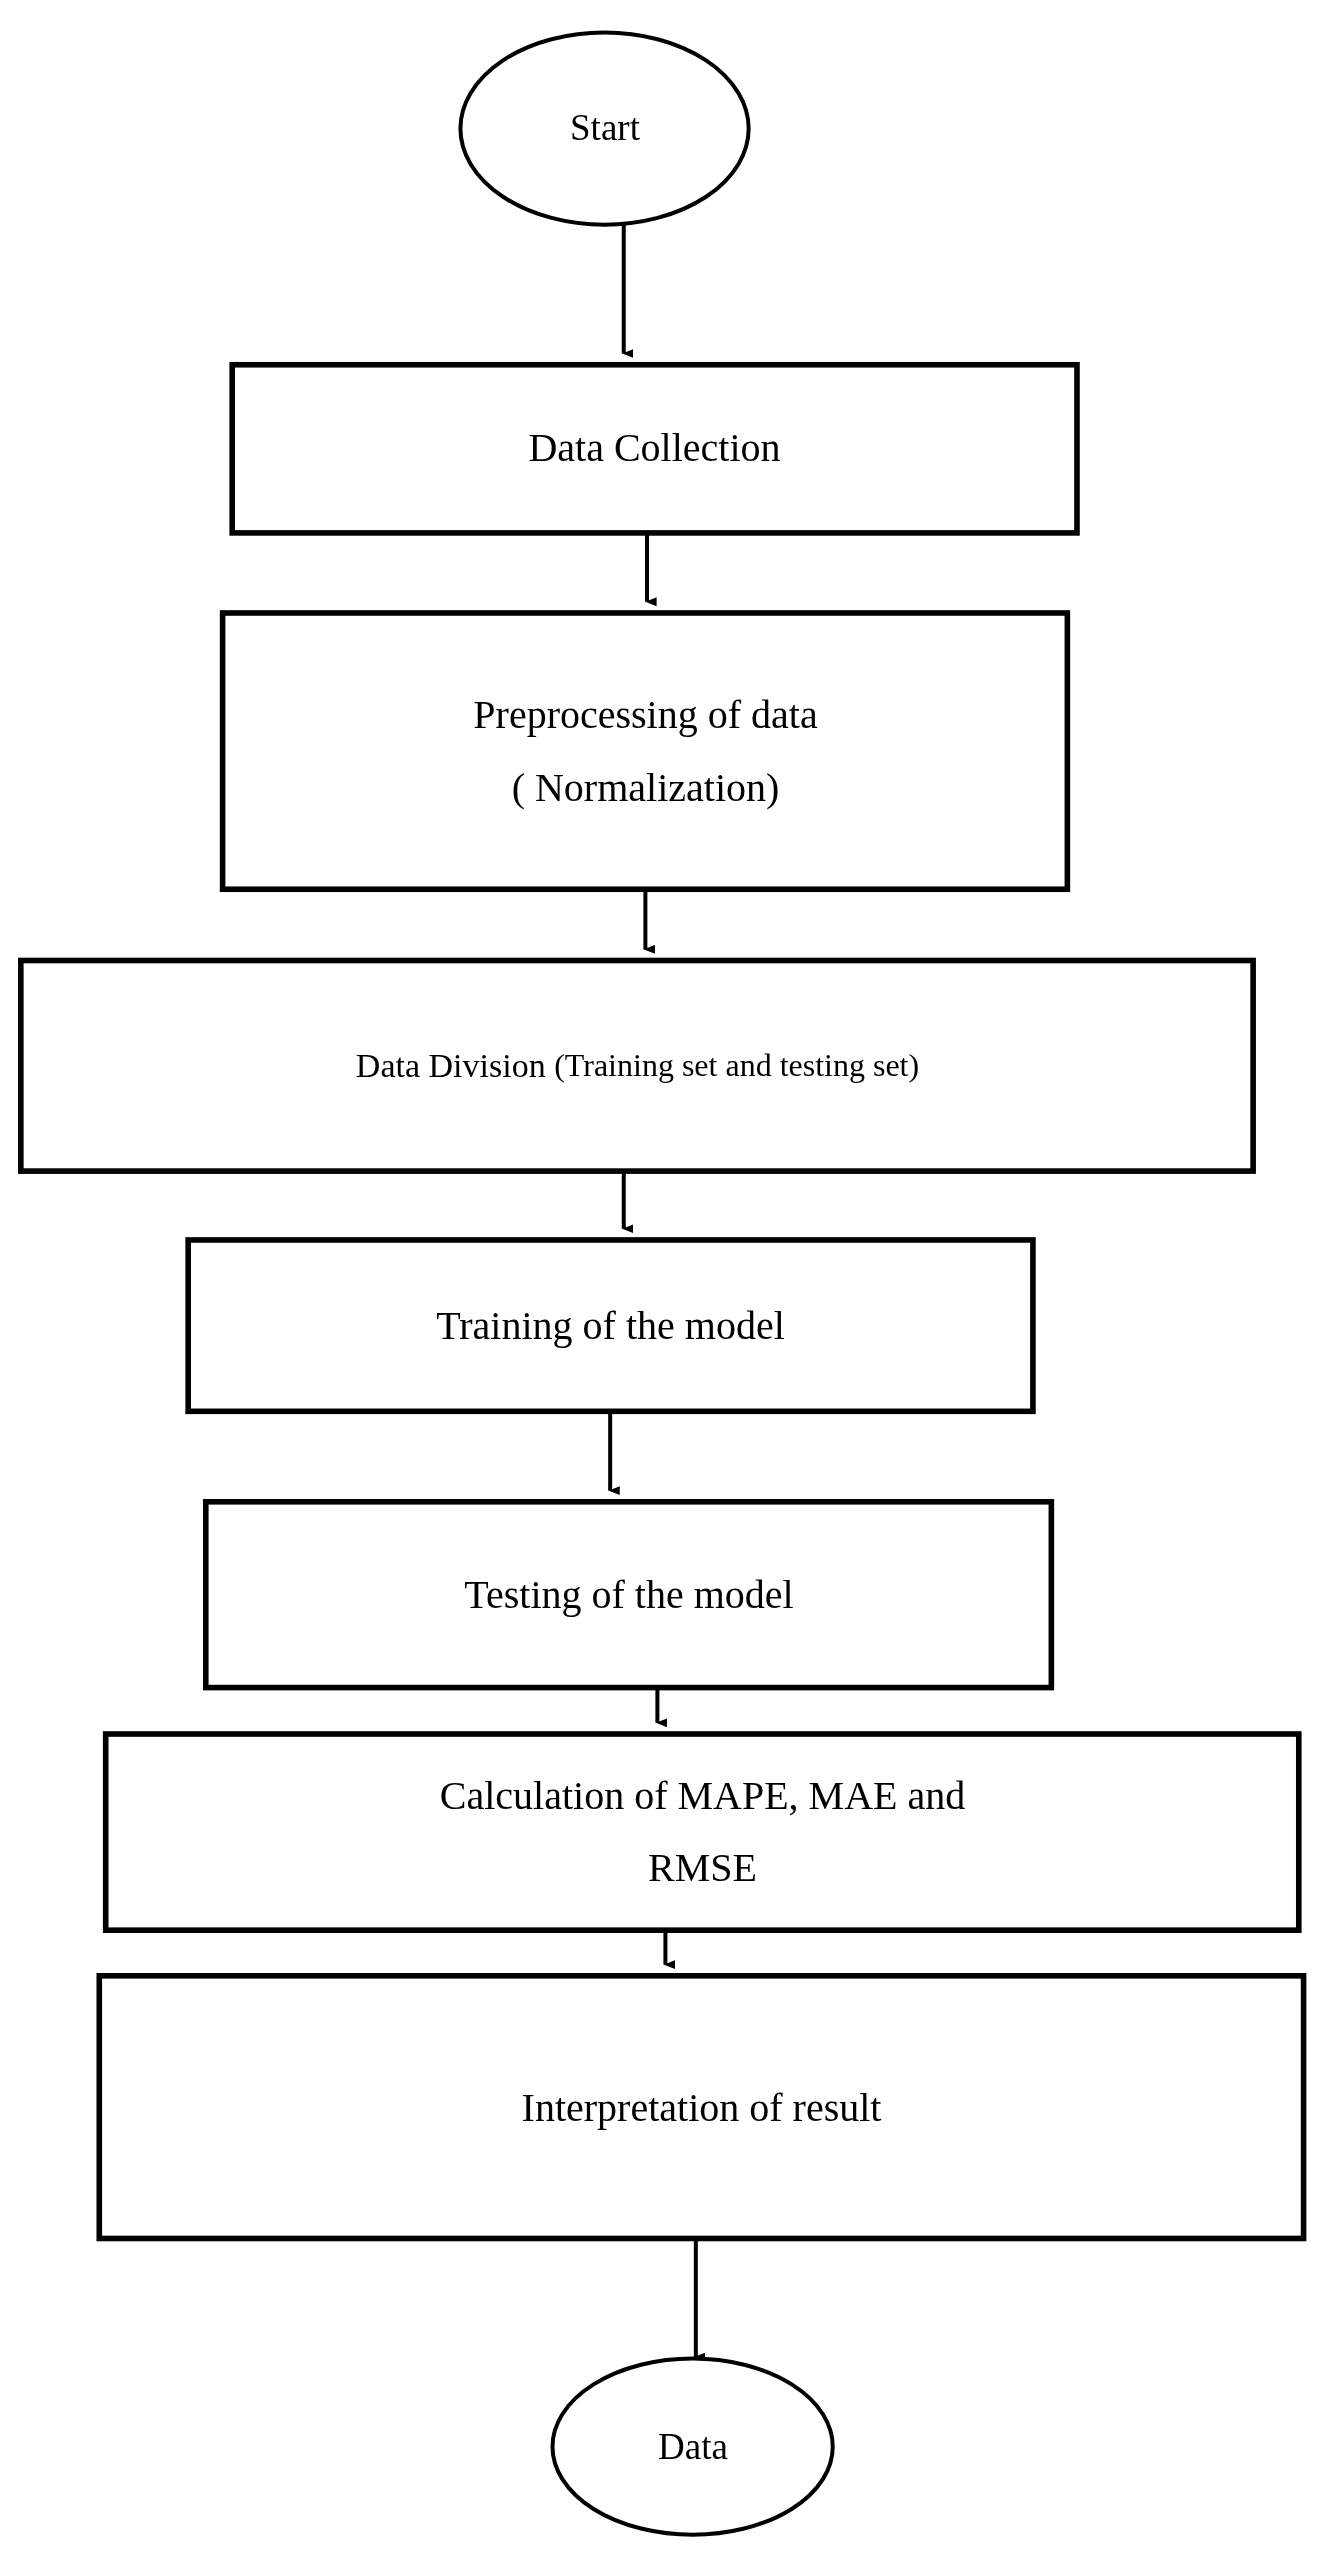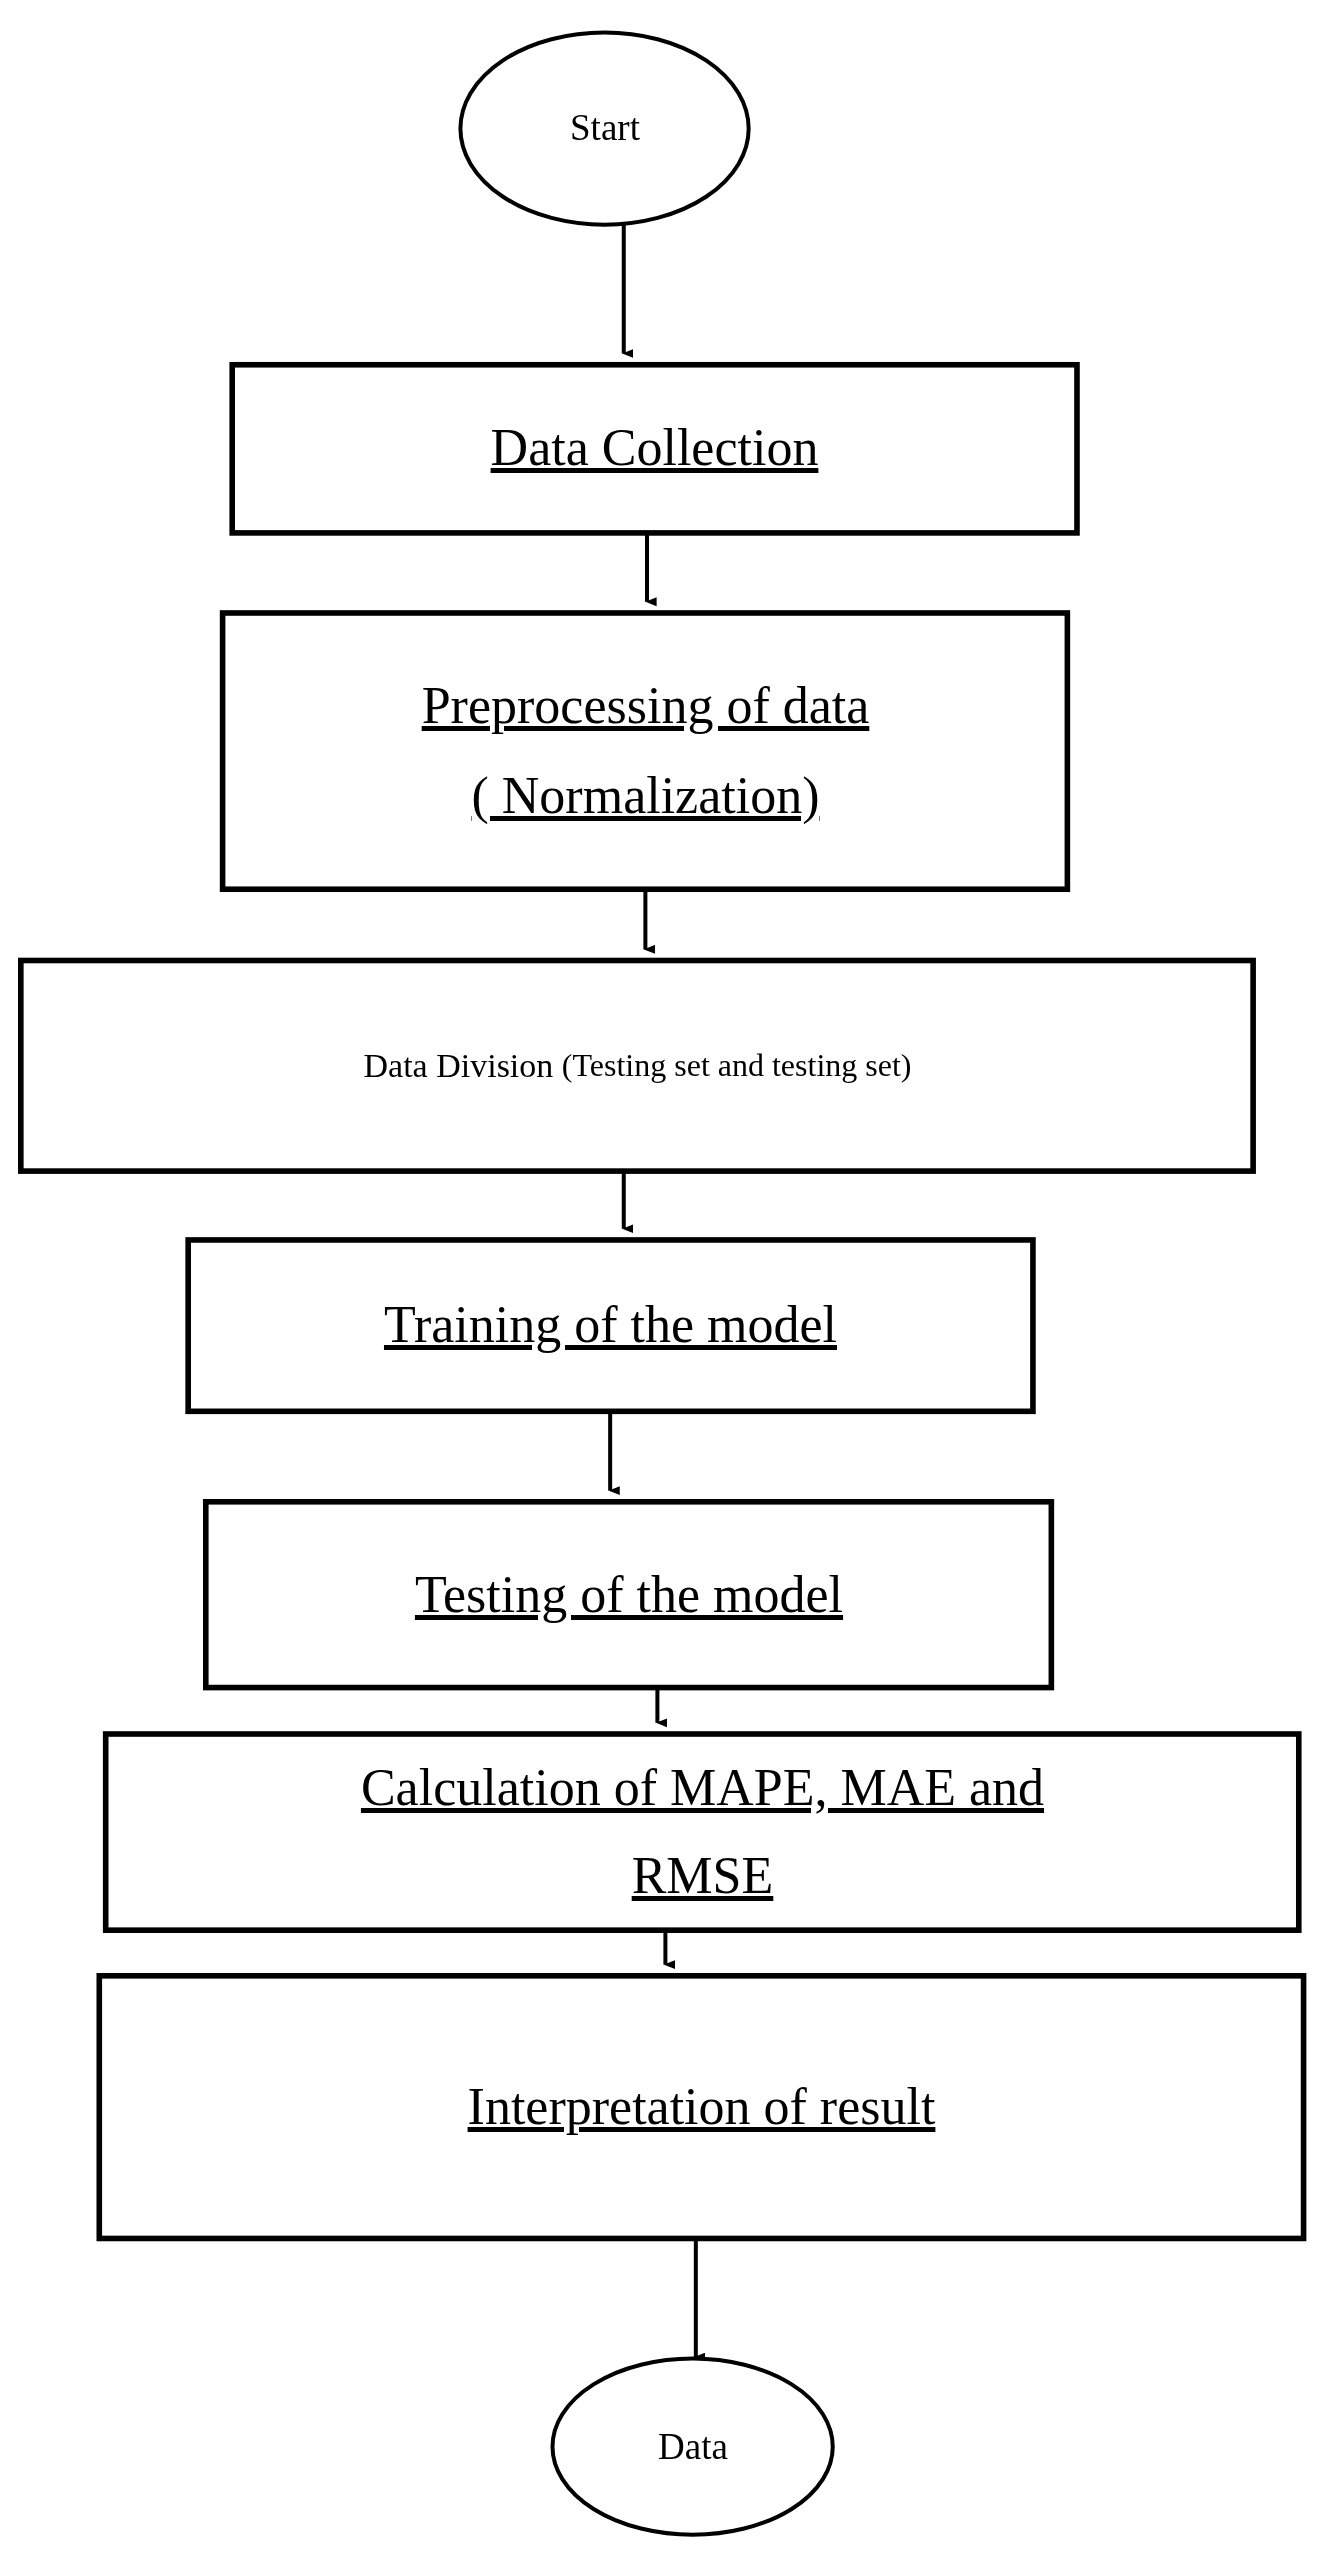--- a/index.html
+++ b/index.html
@@ -32,21 +32,21 @@
     justify-content: center;
     flex-direction: column;
     text-align: center;
     color: #000000;
     line-height: 1.35;
     white-space: pre;
     pointer-events: none;
   }
   .lbl-line { display: block; }
   .sz-terminal { font-size: 37px; }
-  .sz-box      { font-size: 52px; text-decoration: underline; }
+  .sz-box      { font-size: 40px; }
   .inline-main { font-size: 34px; }
   .inline-sub  { font-size: 32px; }
 </style>
 </head>
 <body>
 
 <div id="canvas">
 
   <svg class="flow-svg" viewBox="0 0 1656 3216" xmlns="http://www.w3.org/2000/svg">
     <defs>
@@ -98,21 +98,21 @@
     <span class="lbl-line">Data Collection</span>
   </div>
 
   <div class="node-label sz-box" style="left:223px; top:613px; width:845px; height:276px;">
     <span class="lbl-line" style="margin-bottom:19px;">Preprocessing of data</span>
     <span class="lbl-line">( Normalization)</span>
   </div>
 
   <div class="node-label" style="left:21px; top:960px; width:1233px; height:211px; flex-direction:row;">
     <span class="inline-main">Data Division </span>
-    <span class="inline-sub">(Testing set and testing set)</span>
+    <span class="inline-sub">(Training set and testing set)</span>
   </div>
 
   <div class="node-label sz-box" style="left:188px; top:1240px; width:845px; height:171px;">
     <span class="lbl-line">Training of the model</span>
   </div>
 
   <div class="node-label sz-box" style="left:206px; top:1502px; width:846px; height:186px;">
     <span class="lbl-line">Testing of the model</span>
   </div>
 

